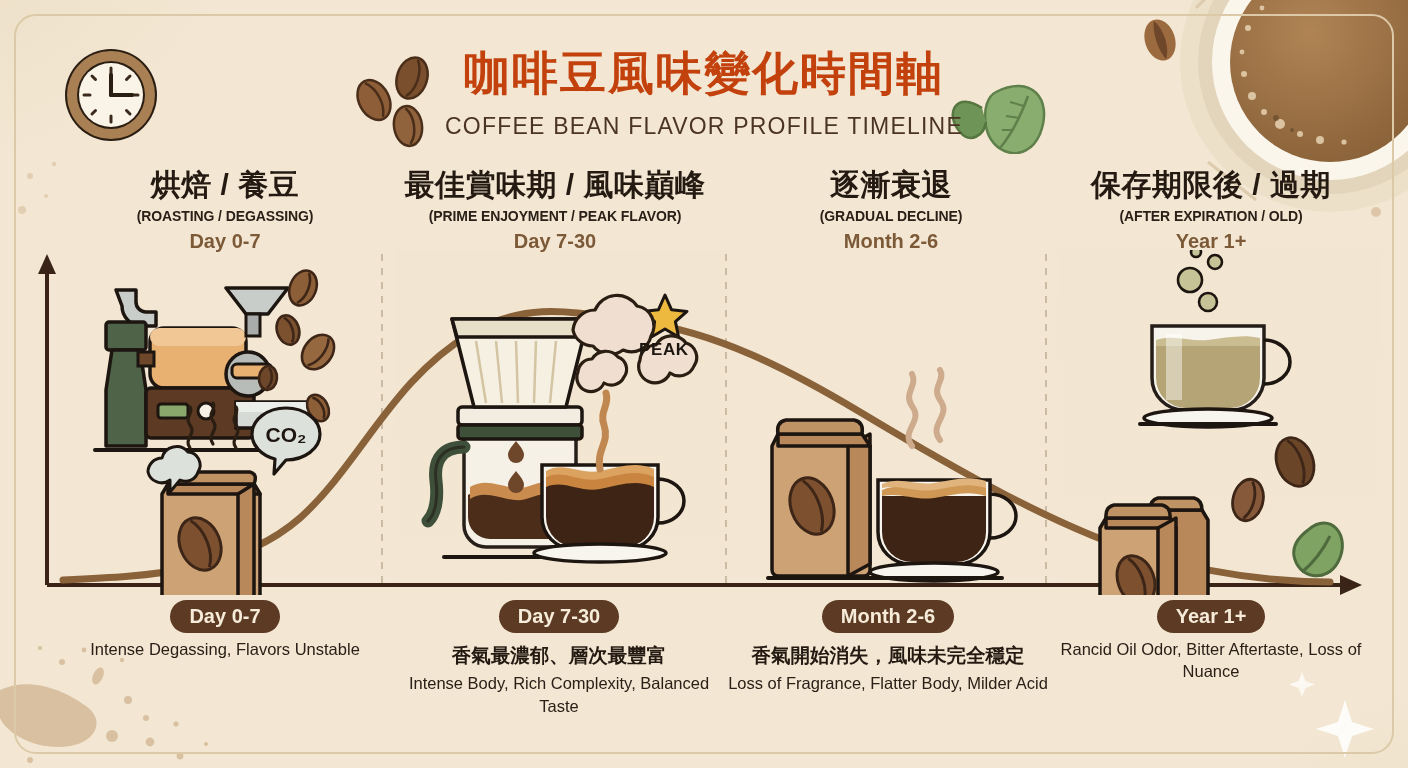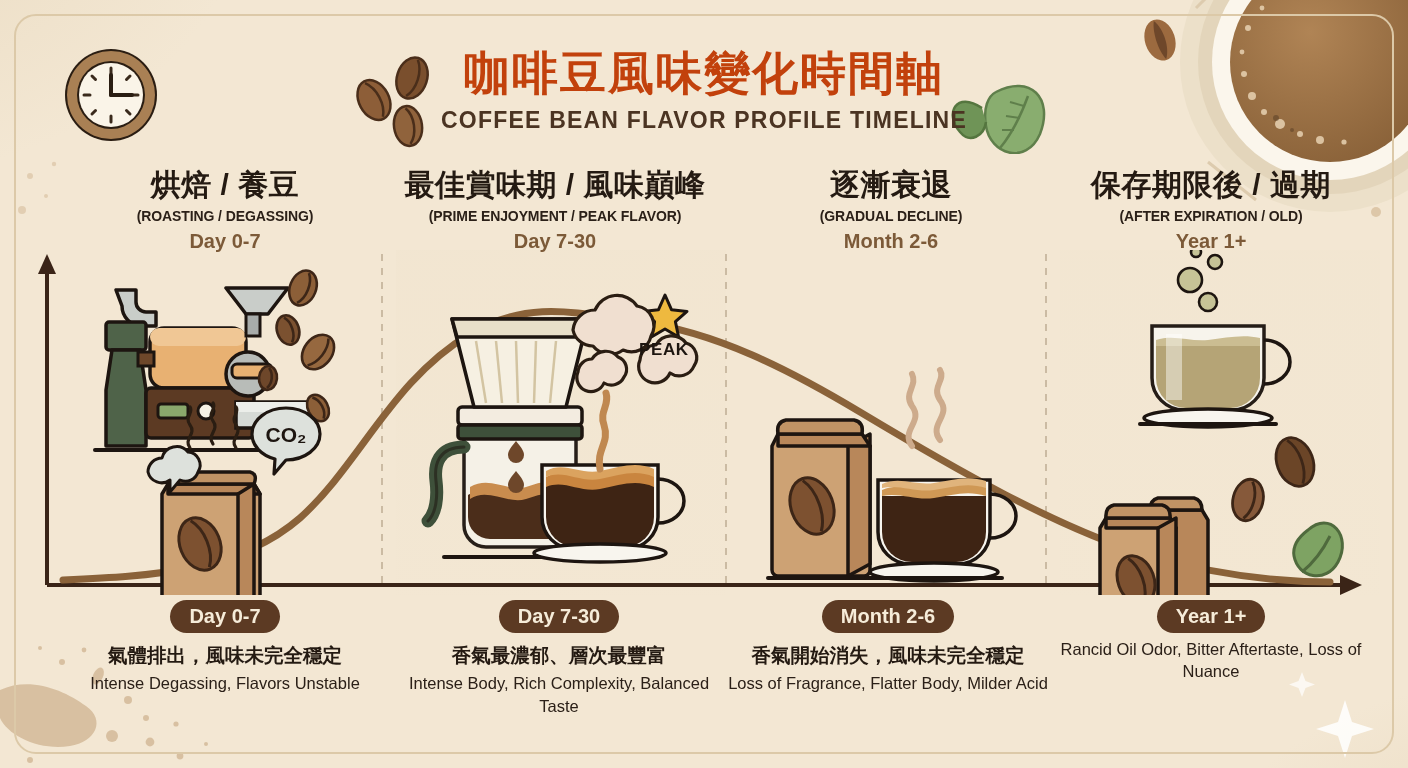--- a/index.html
+++ b/index.html
@@ -205,21 +205,21 @@
     <g transform="translate(660,48)">
       <path d="M0 0 C34 -18 58 6 44 42 C30 74 -6 62 -10 34 C-13 16 -8 4 0 0 Z" fill="#89ad6f" stroke="#5f7f4b" stroke-width="2.5"></path>
       <path d="M32 4 C24 26 14 44 4 56" stroke="#5f7f4b" stroke-width="2.5" fill="none"></path>
       <path d="M28 14 L14 10 M24 26 L10 24 M18 38 L6 38" stroke="#5f7f4b" stroke-width="2" fill="none"></path>
       <path d="M-14 16 C-40 -2 -52 22 -36 40 C-26 52 -12 44 -10 30" fill="#6f9457" stroke="#55763f" stroke-width="2.5"></path>
     </g>
   </svg>
 
   <div style="position:absolute;left:0;top:48px;width:1408px;text-align:center;">
     <div style="font-size:46px;font-weight:bold;color:#c2410c;letter-spacing:2px;line-height:1.1;">咖啡豆風味變化時間軸</div>
-    <div style="font-size:23px;font-weight:bold;color:#4b3422;letter-spacing:1.2px;margin-top:8px;">COFFEE BEAN FLAVOR PROFILE TIMELINE</div>
+    <div style="font-size:23px;font-weight:normal;color:#4b3422;letter-spacing:1.2px;margin-top:14px;">COFFEE BEAN FLAVOR PROFILE TIMELINE</div>
   </div>
 
   <div class="headers">
     <div class="hdr" style="left:60px;width:330px;top:8px;">
       <div class="zh">烘焙 / 養豆</div>
       <div class="en">(ROASTING / DEGASSING)</div>
       <div class="rng">Day 0-7</div>
     </div>
     <div class="hdr" style="left:382px;width:346px;top:8px;">
       <div class="zh">最佳賞味期 / 風味巔峰</div>
@@ -452,21 +452,20 @@
       <path d="M0 0 c22 -20 44 6 30 32 c-12 22 -40 16 -44 -6 c-2 -12 6 -20 14 -26 Z" fill="#7ea363" stroke="#4f6a3d" stroke-width="3"></path>
       <path d="M22 6 c-8 16 -18 28 -28 36" stroke="#4f6a3d" stroke-width="3" fill="none"></path>
     </g>
   </svg>
 
   <div class="peak-label" style="left:639px;top:340px;">PEAK</div>
 
   <div class="footers">
     <div class="ft" style="left:58px;width:334px;">
       <div class="badge">Day 0-7</div>
-      <div class="zh2">氣體排出，風味未完全穩定</div>
       <div class="en2">Intense Degassing, Flavors Unstable</div>
     </div>
     <div class="ft" style="left:390px;width:338px;">
       <div class="badge">Day 7-30</div>
       <div class="zh2">香氣最濃郁、層次最豐富</div>
       <div class="en2">Intense Body, Rich Complexity, Balanced Taste</div>
     </div>
     <div class="ft" style="left:726px;width:324px;">
       <div class="badge">Month 2-6</div>
       <div class="zh2">香氣開始消失，風味未完全穩定</div>

